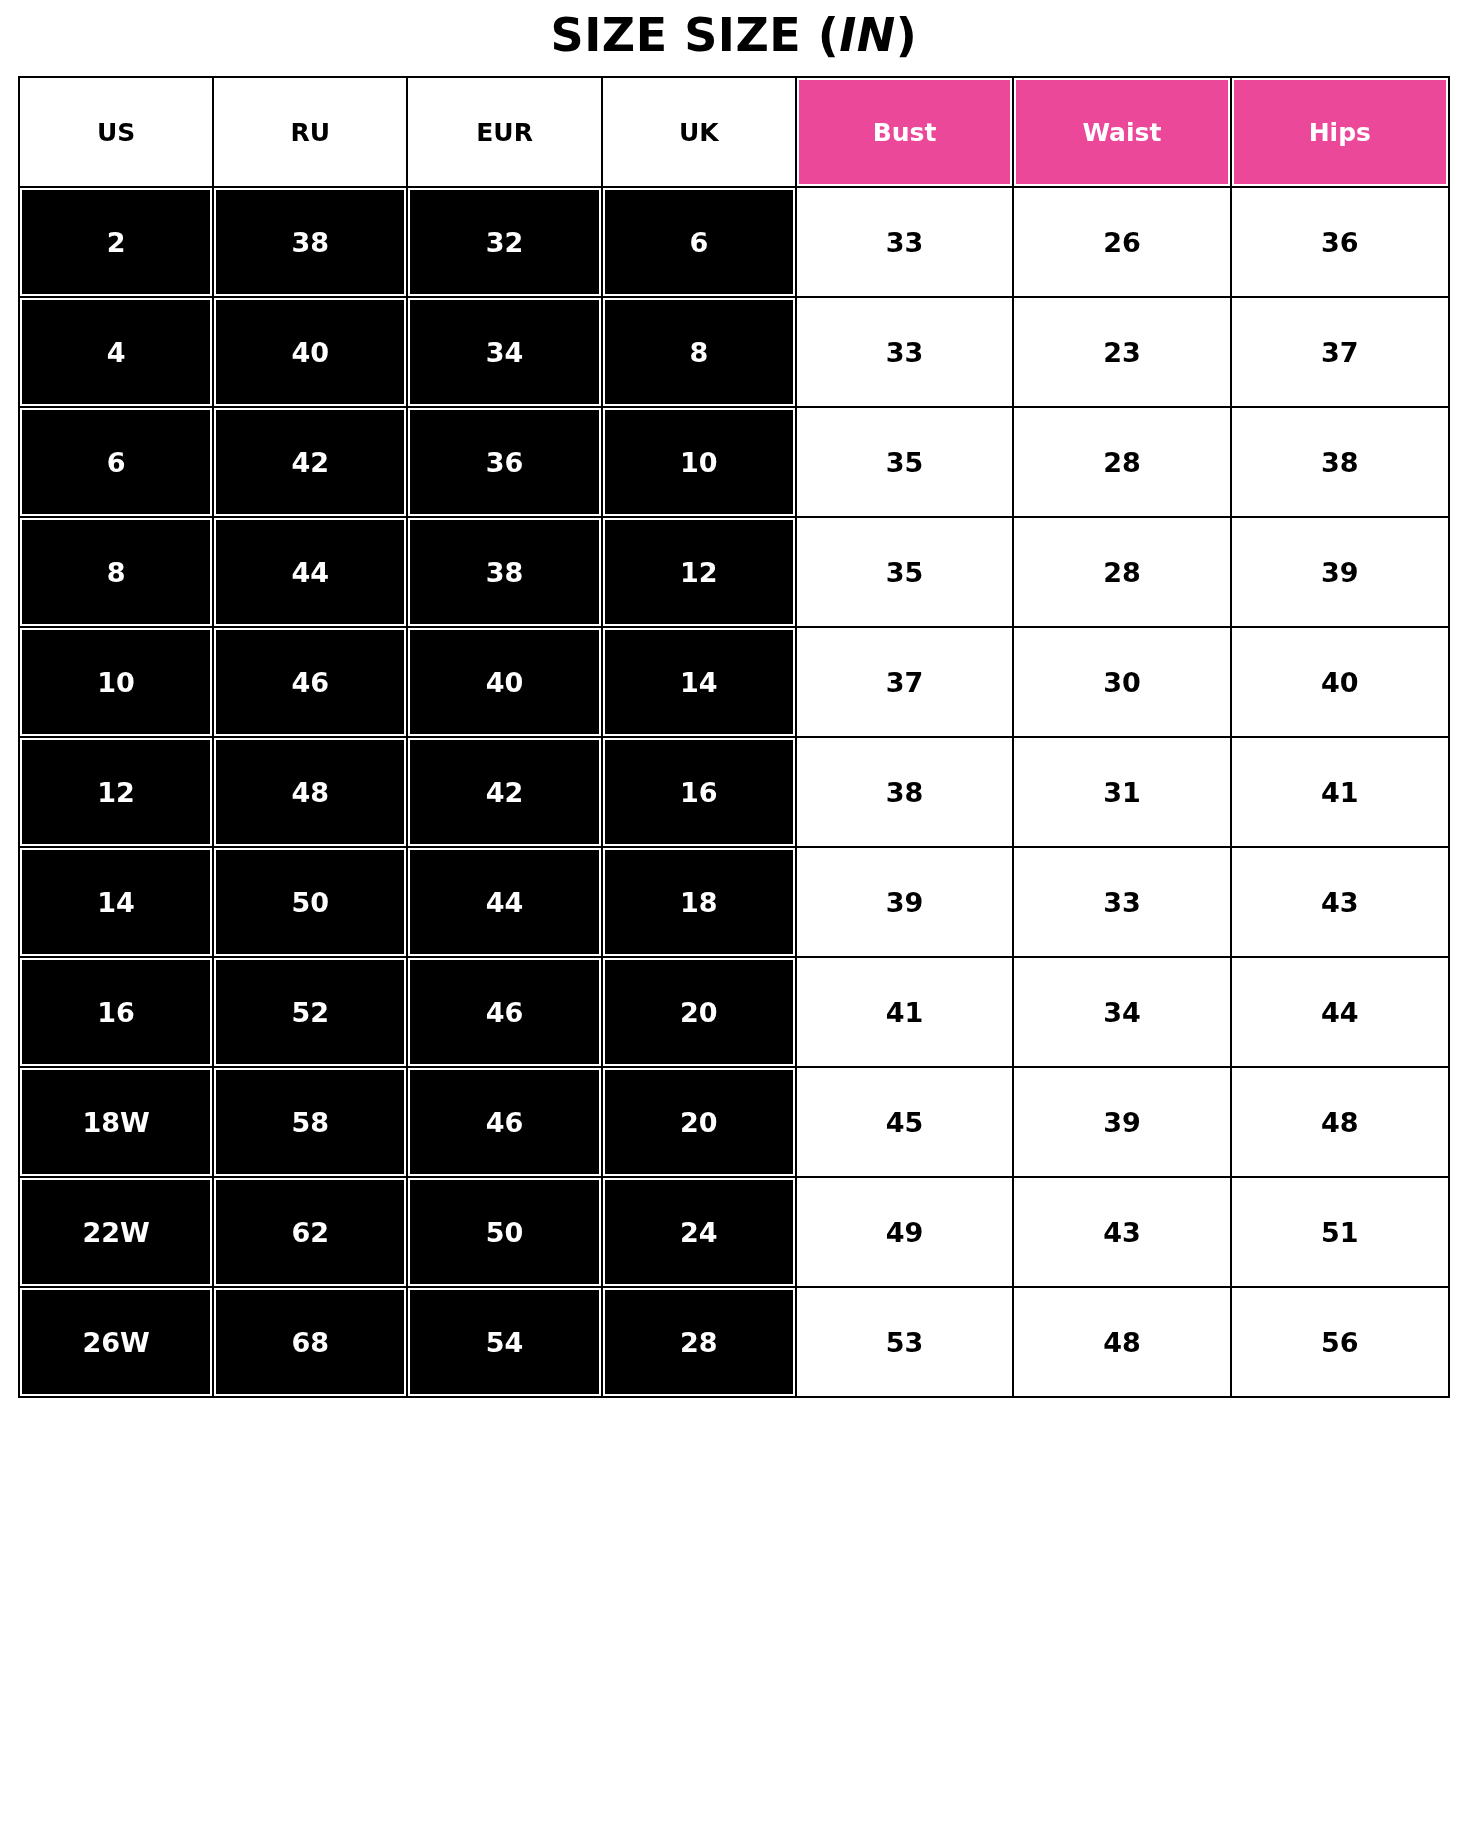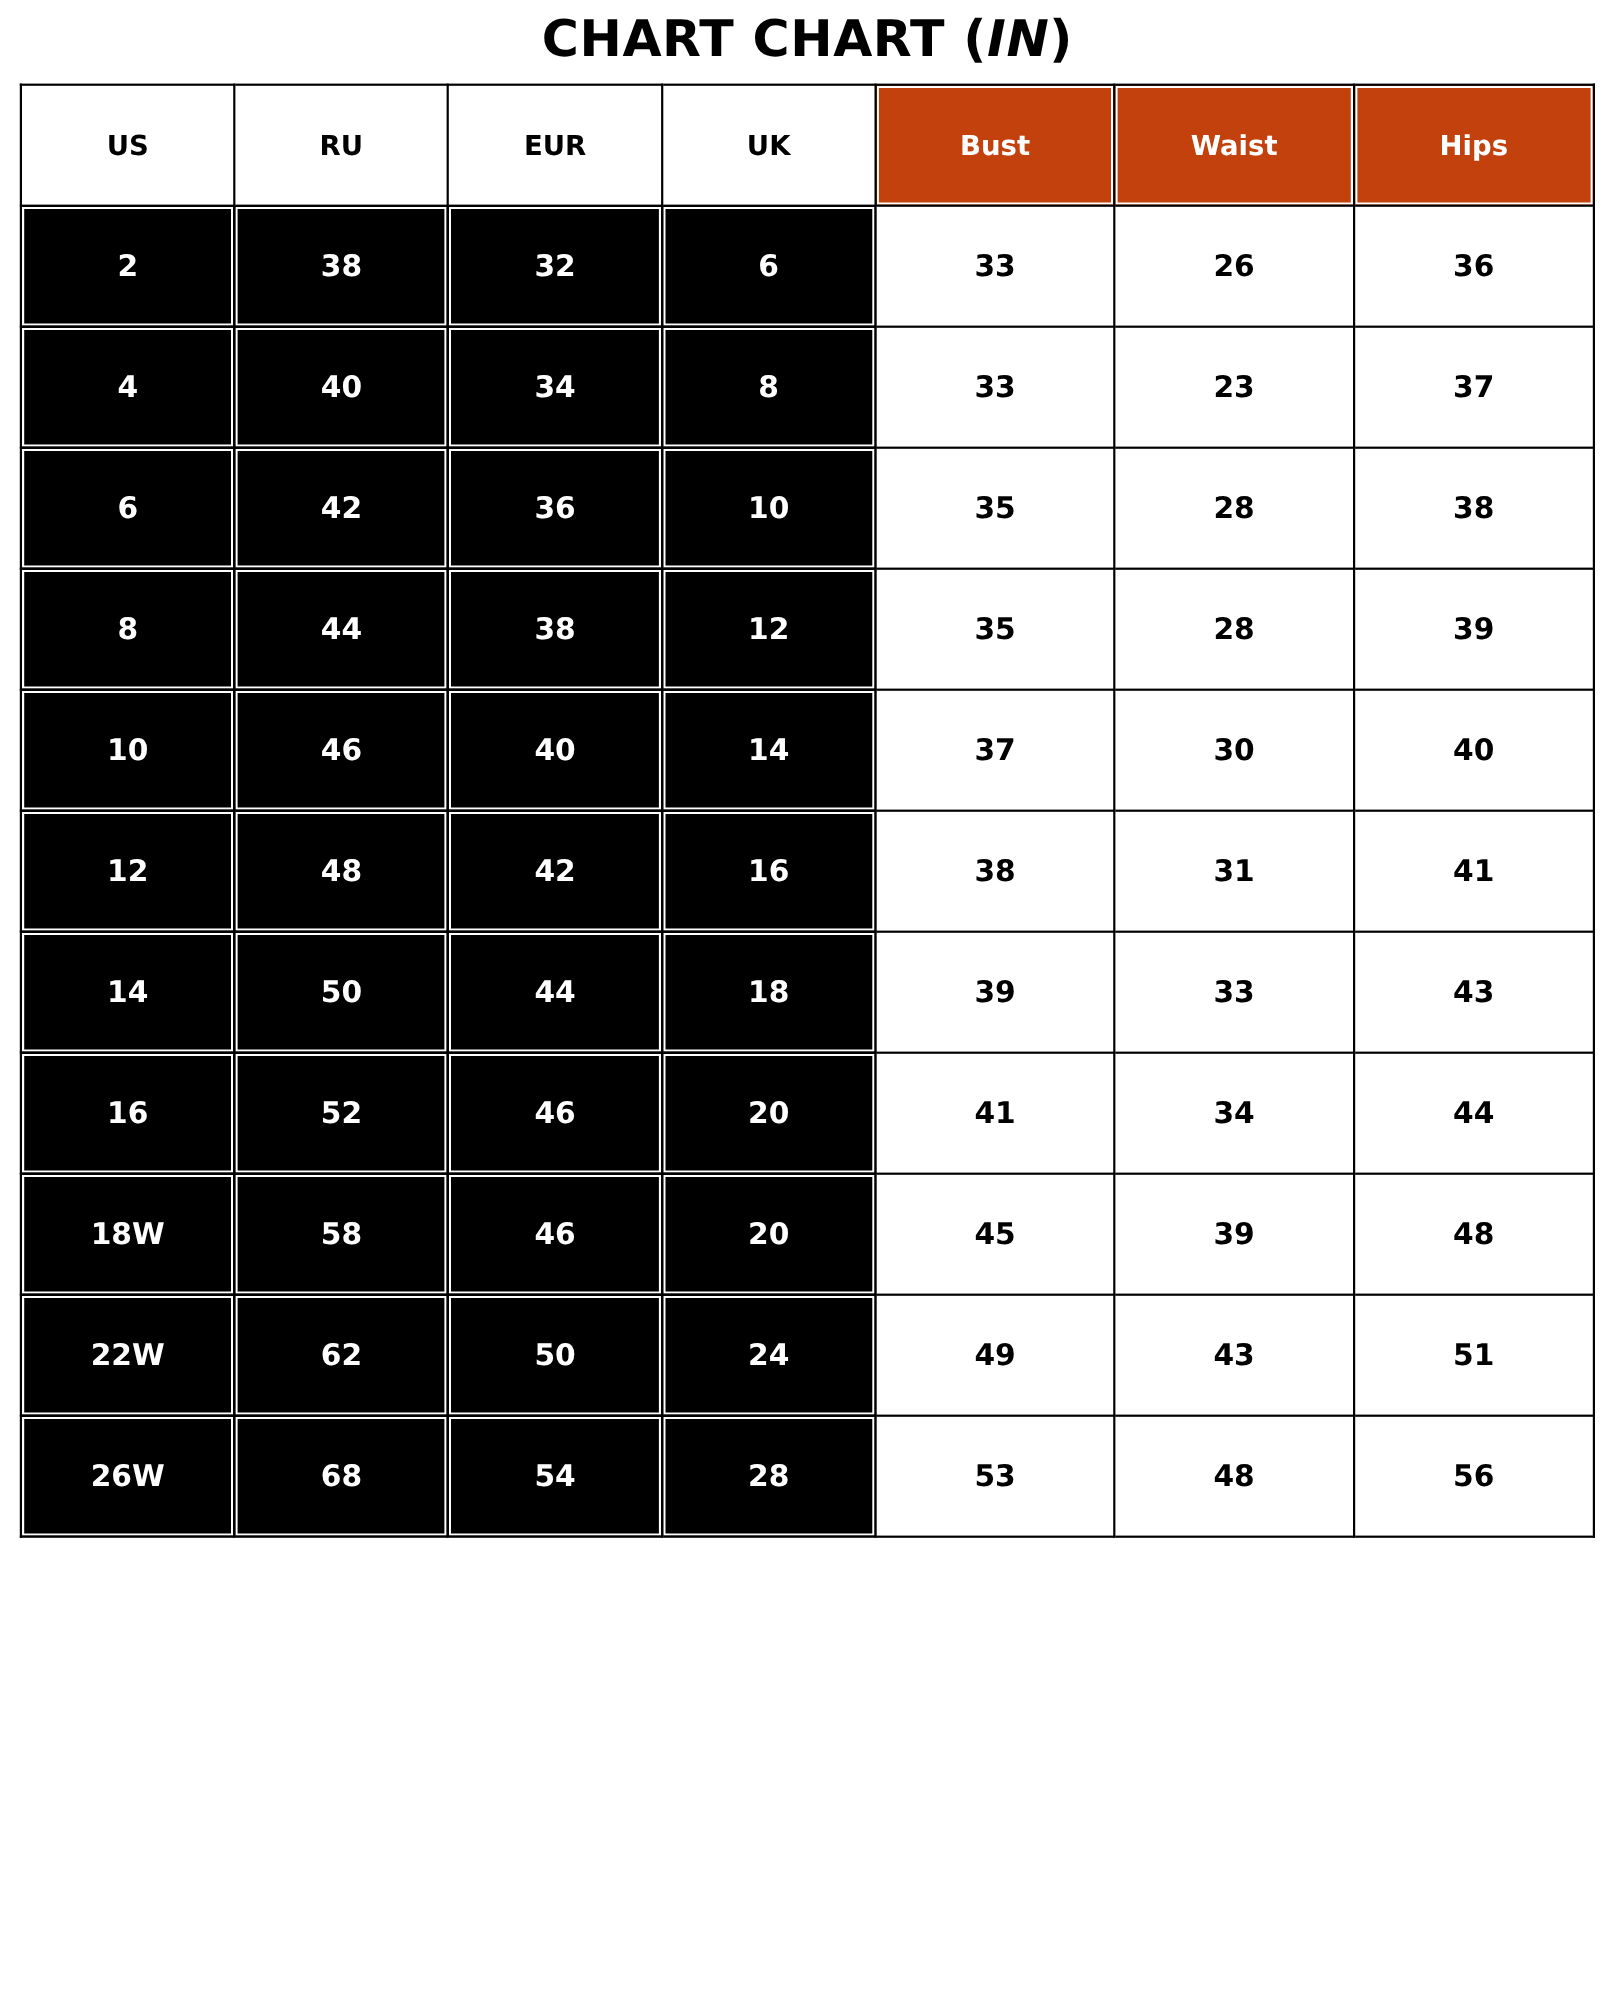--- a/index.html
+++ b/index.html
@@ -50,21 +50,21 @@
     padding: 0;
   }
   
   th.hdr-light {
     background: #ffffff;
     color: #000000;
     font-size: 25px;
     font-weight: bold;
   }
   th.hdr-dark {
-    background: #c2410c;
+    background: #ec4899;
     color: #ffffff;
     font-size: 25px;
     font-weight: bold;
     border-color: #000000;
   }
   
   td.cell-dark {
     background: #000000;
     color: #ffffff;
     font-size: 27px;
@@ -90,21 +90,21 @@
   col.c-uk { width: 185px; }
   col.c-bust { width: 207px; }
   col.c-waist { width: 207px; }
   col.c-hips { width: 208px; }
 </style>
 </head>
 <body>
 
 <div class="page">
 
-  <h1 class="chart-title"><span>CHART CHART (</span><span class="unit">IN</span><span>)</span></h1>
+  <h1 class="chart-title"><span>SIZE SIZE (</span><span class="unit">IN</span><span>)</span></h1>
 
   <div class="table-wrap">
     <table class="size-chart">
       <colgroup>
         <col class="c-us">
         <col class="c-ru">
         <col class="c-eur">
         <col class="c-uk">
         <col class="c-bust">
         <col class="c-waist">

